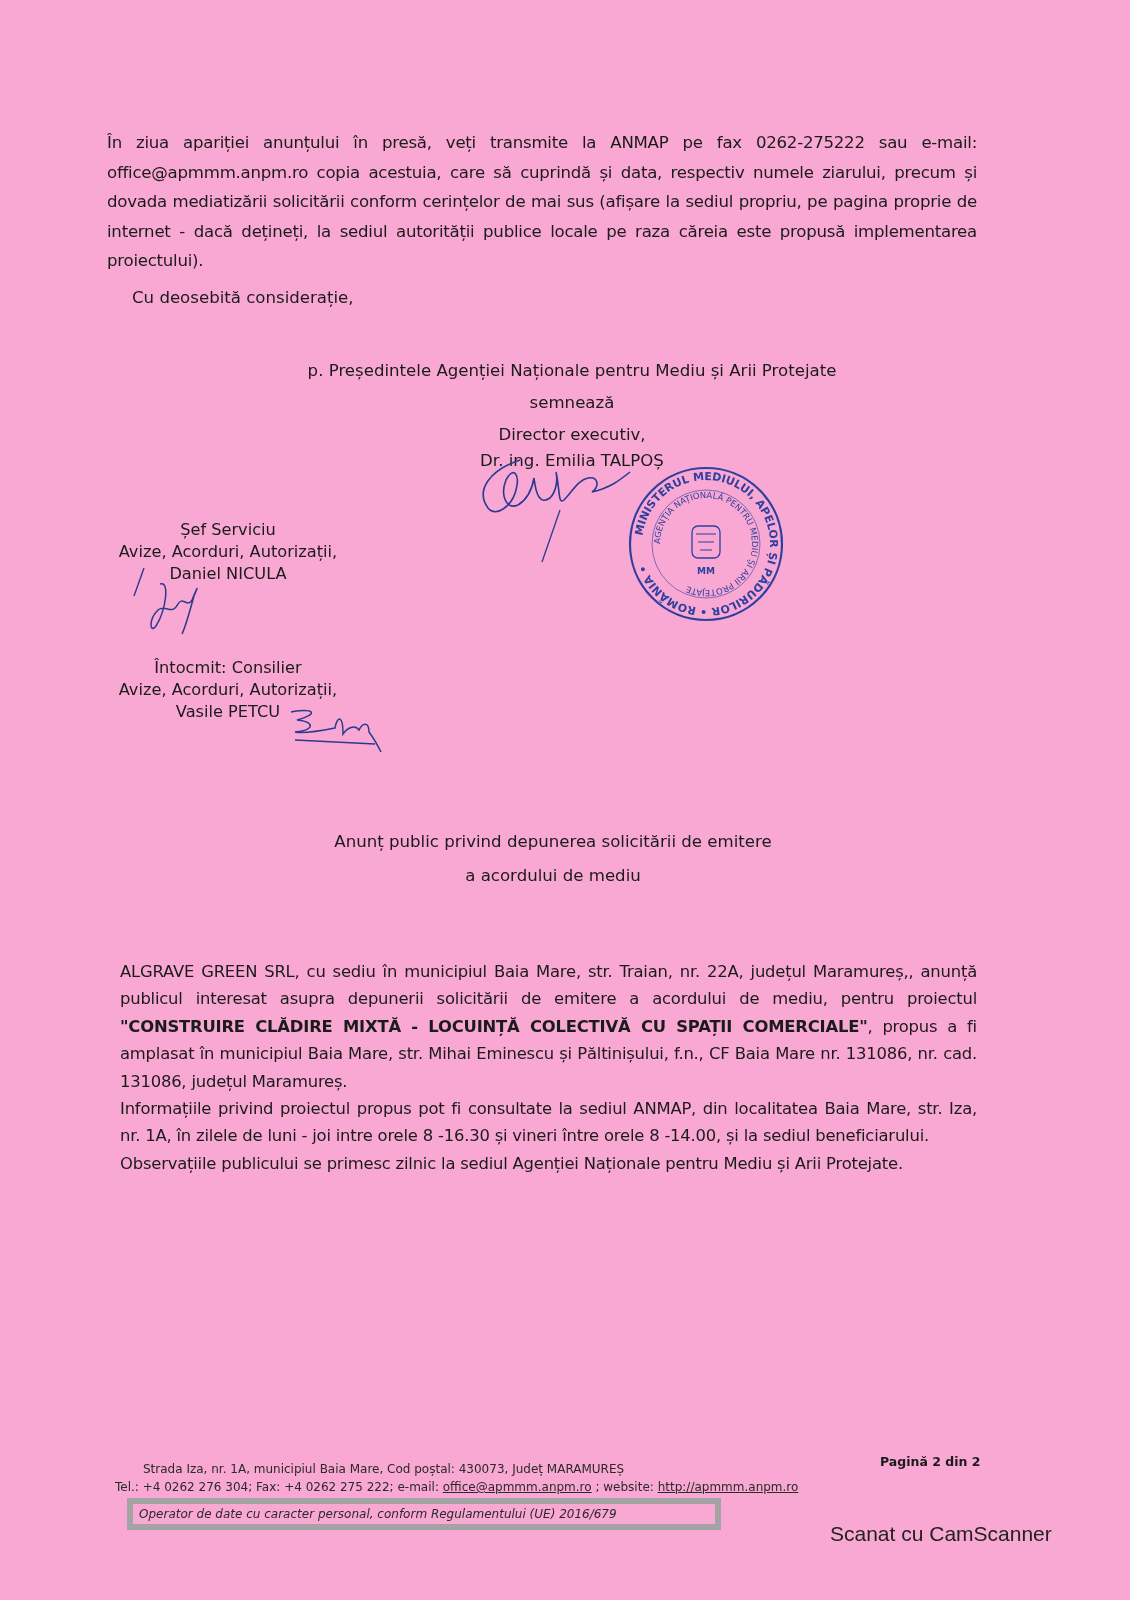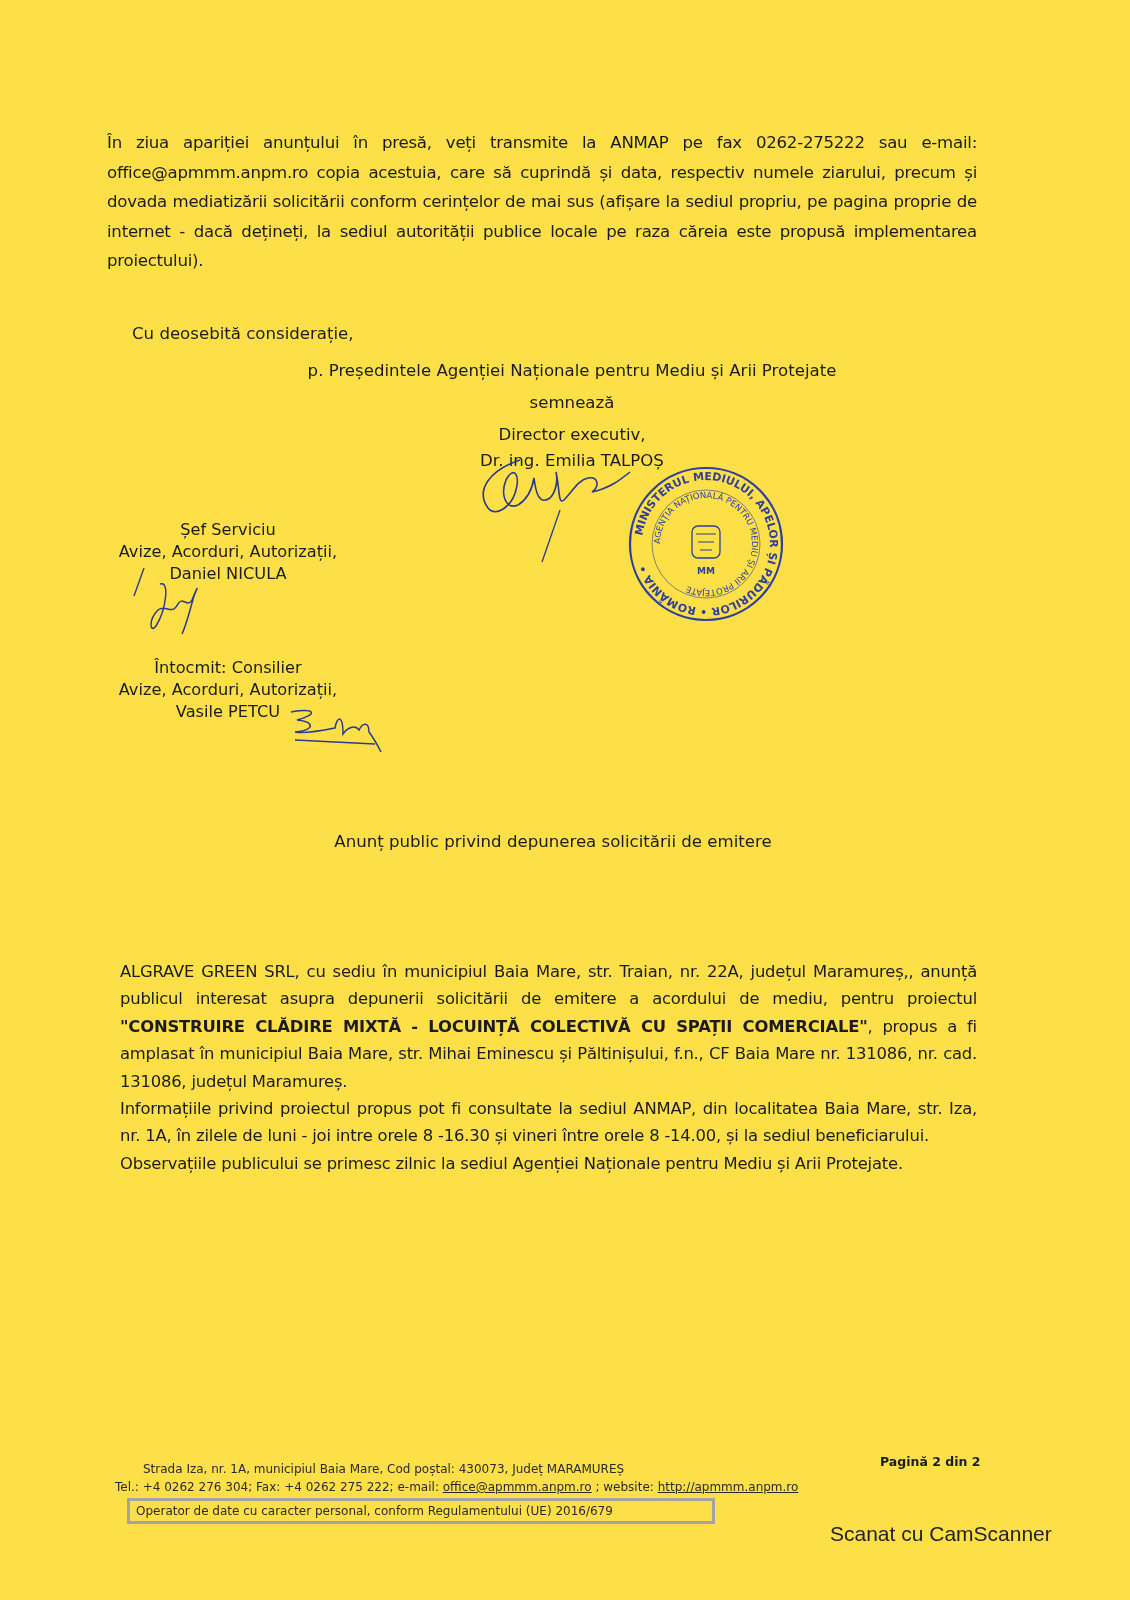--- a/index.html
+++ b/index.html
@@ -1,37 +1,37 @@
 <!DOCTYPE html>
 <html><head>
   <meta charset="utf-8">
   <style>
     html, body { margin: 0; padding: 0; }
     body {
       width: 1130px; height: 1600px; background: #f6f7f7; position: relative; overflow: hidden;
       font-family: "DejaVu Sans", "Liberation Sans", sans-serif; color: #1b1b1b;
     }
-    .page { position: absolute; left: 0; top: 0; width: 1130px; height: 1600px; background: #fde047; }
+    .page { position: absolute; left: 0; top: 0; width: 1130px; height: 1600px; background: #f9a8d4; }
     .para {
       position: absolute; left: 107px; width: 870px; font-size: 16.6px; line-height: 29.6px;
       text-align: justify; letter-spacing: -0.25px;
     }
     .para p { margin: 0; }
-    .closing { position: absolute; left: 132px; top: 288px; font-size: 16.6px; margin-top: 36px; }
+    .closing { position: absolute; left: 132px; top: 288px; font-size: 16.6px; }
     .center-block { position: absolute; left: 0; width: 1100px; text-align: center; font-size: 16.6px; padding-left: 22px; }
     .sig-left { position: absolute; left: 98px; width: 260px; text-align: center; font-size: 16.2px; line-height: 22px; }
     .notice-title { position: absolute; left: 0; width: 1106px; text-align: center; font-size: 16.6px; line-height: 34px; }
     .notice { position: absolute; left: 120px; width: 857px; font-size: 16.4px; line-height: 27.4px; text-align: justify; letter-spacing: -0.2px; }
     .notice p { margin: 0; }
     .bold { font-weight: bold; }
     .footer { position: absolute; left: 115px; top: 1460px; width: 760px; font-size: 12px; color: #2a2a2a; }
     .footer .addr { padding-left: 28px; line-height: 18px; }
     .footer .contact { line-height: 18px; }
     .footer .contact .link { text-decoration: underline; }
-    .footer .gdpr { margin-top: 2px; margin-left: 12px; width: 570px; border: 3px solid #a3a3a3; padding: 1px 6px; font-size: 12px; line-height: 18px; }
+    .footer .gdpr { margin-top: 2px; margin-left: 12px; width: 570px; border: 6px solid #a3a3a3; padding: 1px 6px; font-size: 12px; line-height: 18px; font-style: italic; }
     .page-num { position: absolute; left: 880px; top: 1410px; font-size: 12.5px; font-weight: bold; margin-top: 44px; }
     .watermark { position: absolute; left: 830px; top: 1522px; font-family: "Liberation Sans", sans-serif; font-size: 21px; color: #222; }
     .stamp { position: absolute; left: 626px; top: 464px; width: 160px; height: 160px; }
     .sig { position: absolute; }
   </style>
 </head>
 <body>
 
 <div class="page">
 
@@ -85,20 +85,21 @@
     <div>Întocmit: Consilier</div>
     <div>Avize, Acorduri, Autorizații,</div>
     <div>Vasile PETCU</div>
   </div>
   <svg class="sig" style="left:285px;top:700px;" width="110" height="60">
     <path d="M6 12 C 30 8, 34 14, 12 20 C 30 22, 30 30, 10 32 C 20 34, 40 30, 50 28 C 52 16, 58 14, 58 34 C 62 28, 70 24, 74 30 C 78 22, 84 22, 84 32 C 90 40, 92 44, 96 52 M10 40 L 90 44" stroke="#2b3a8f" stroke-width="1.5" fill="none"></path>
   </svg>
 
   <div class="notice-title" style="top:825px;">
     <div>Anunț public privind depunerea solicitării de emitere</div>
+    <div>a acordului de mediu</div>
   </div>
 
   <div class="notice" style="top:958px;">
     <p><span>ALGRAVE GREEN SRL, cu sediu în municipiul Baia Mare, str. Traian, nr. 22A, județul Maramureș,, anunță publicul interesat asupra depunerii solicitării de emitere a acordului de mediu, pentru proiectul </span><span class="bold">"CONSTRUIRE CLĂDIRE MIXTĂ - LOCUINȚĂ COLECTIVĂ CU SPAȚII COMERCIALE"</span><span>, propus a fi amplasat în municipiul Baia Mare, str. Mihai Eminescu și Păltinișului, f.n., CF Baia Mare nr. 131086, nr. cad. 131086, județul Maramureș.</span></p>
     <p>Informațiile privind proiectul propus pot fi consultate la sediul ANMAP, din localitatea Baia Mare, str. Iza, nr. 1A, în zilele de luni - joi intre orele 8 -16.30 și vineri între orele 8 -14.00, și la sediul beneficiarului.</p>
     <p>Observațiile publicului se primesc zilnic la sediul Agenției Naționale pentru Mediu și Arii Protejate.</p>
   </div>
 
   <div class="page-num">Pagină 2 din 2</div>
 

